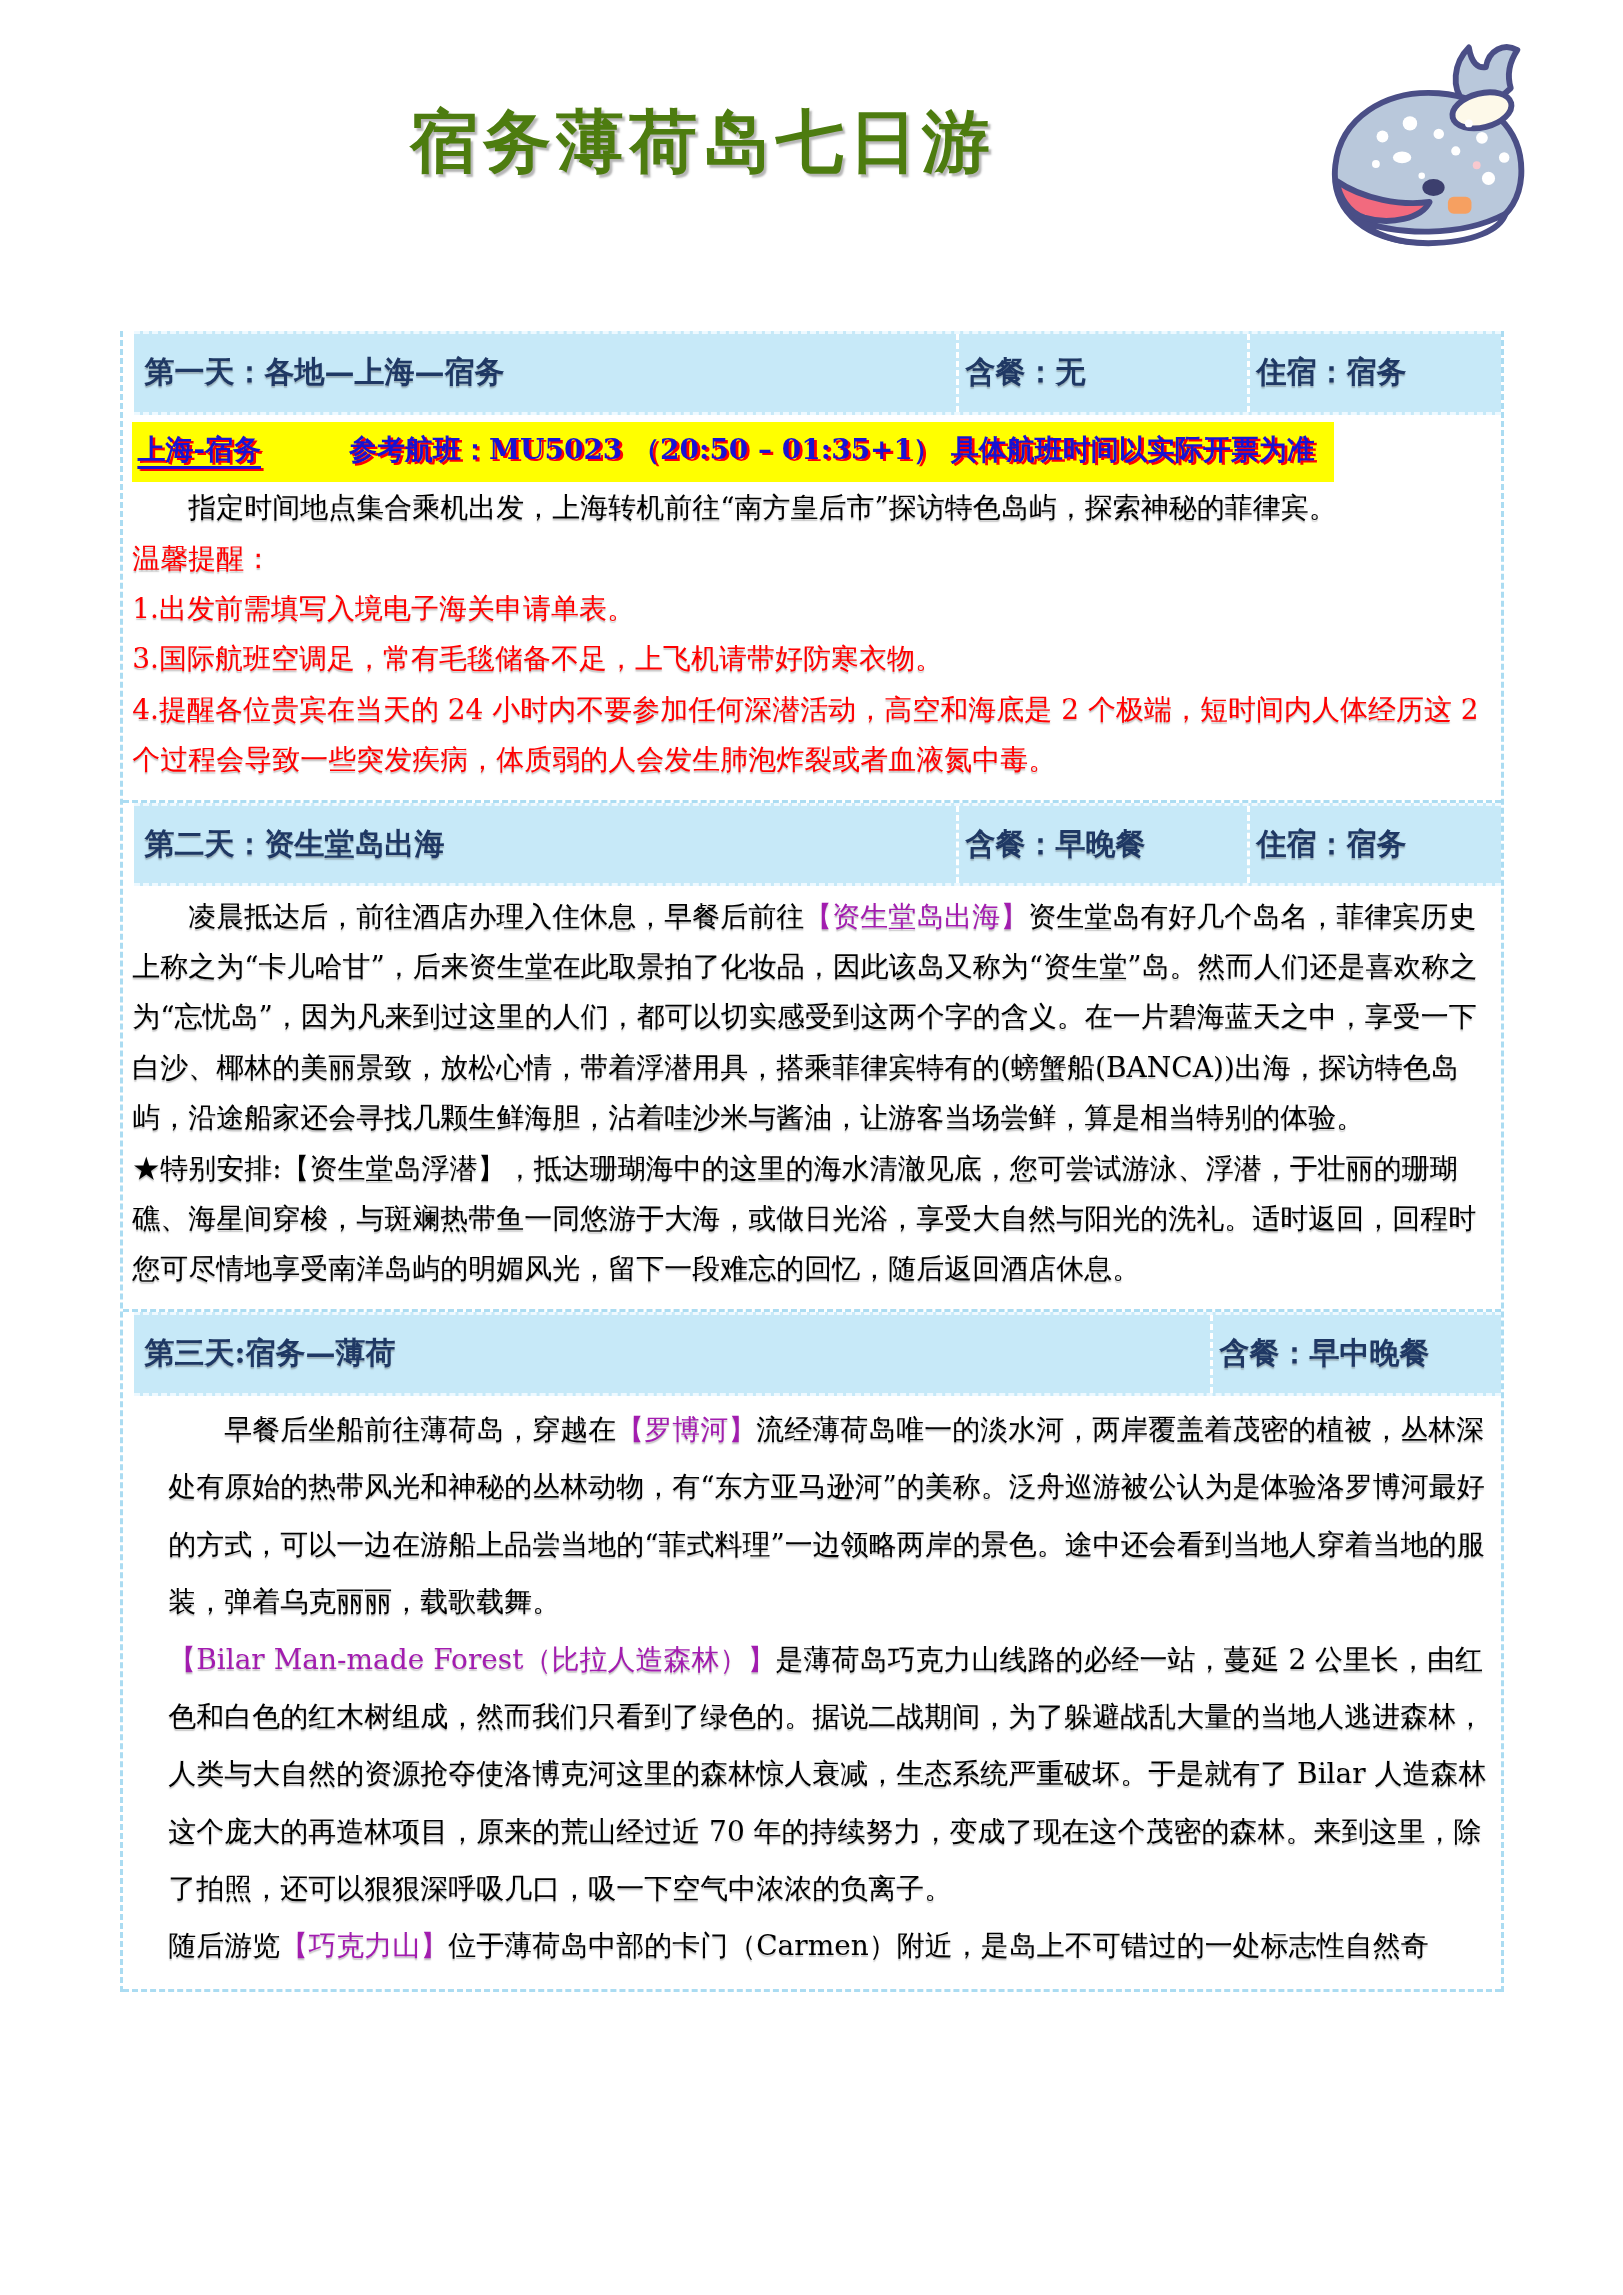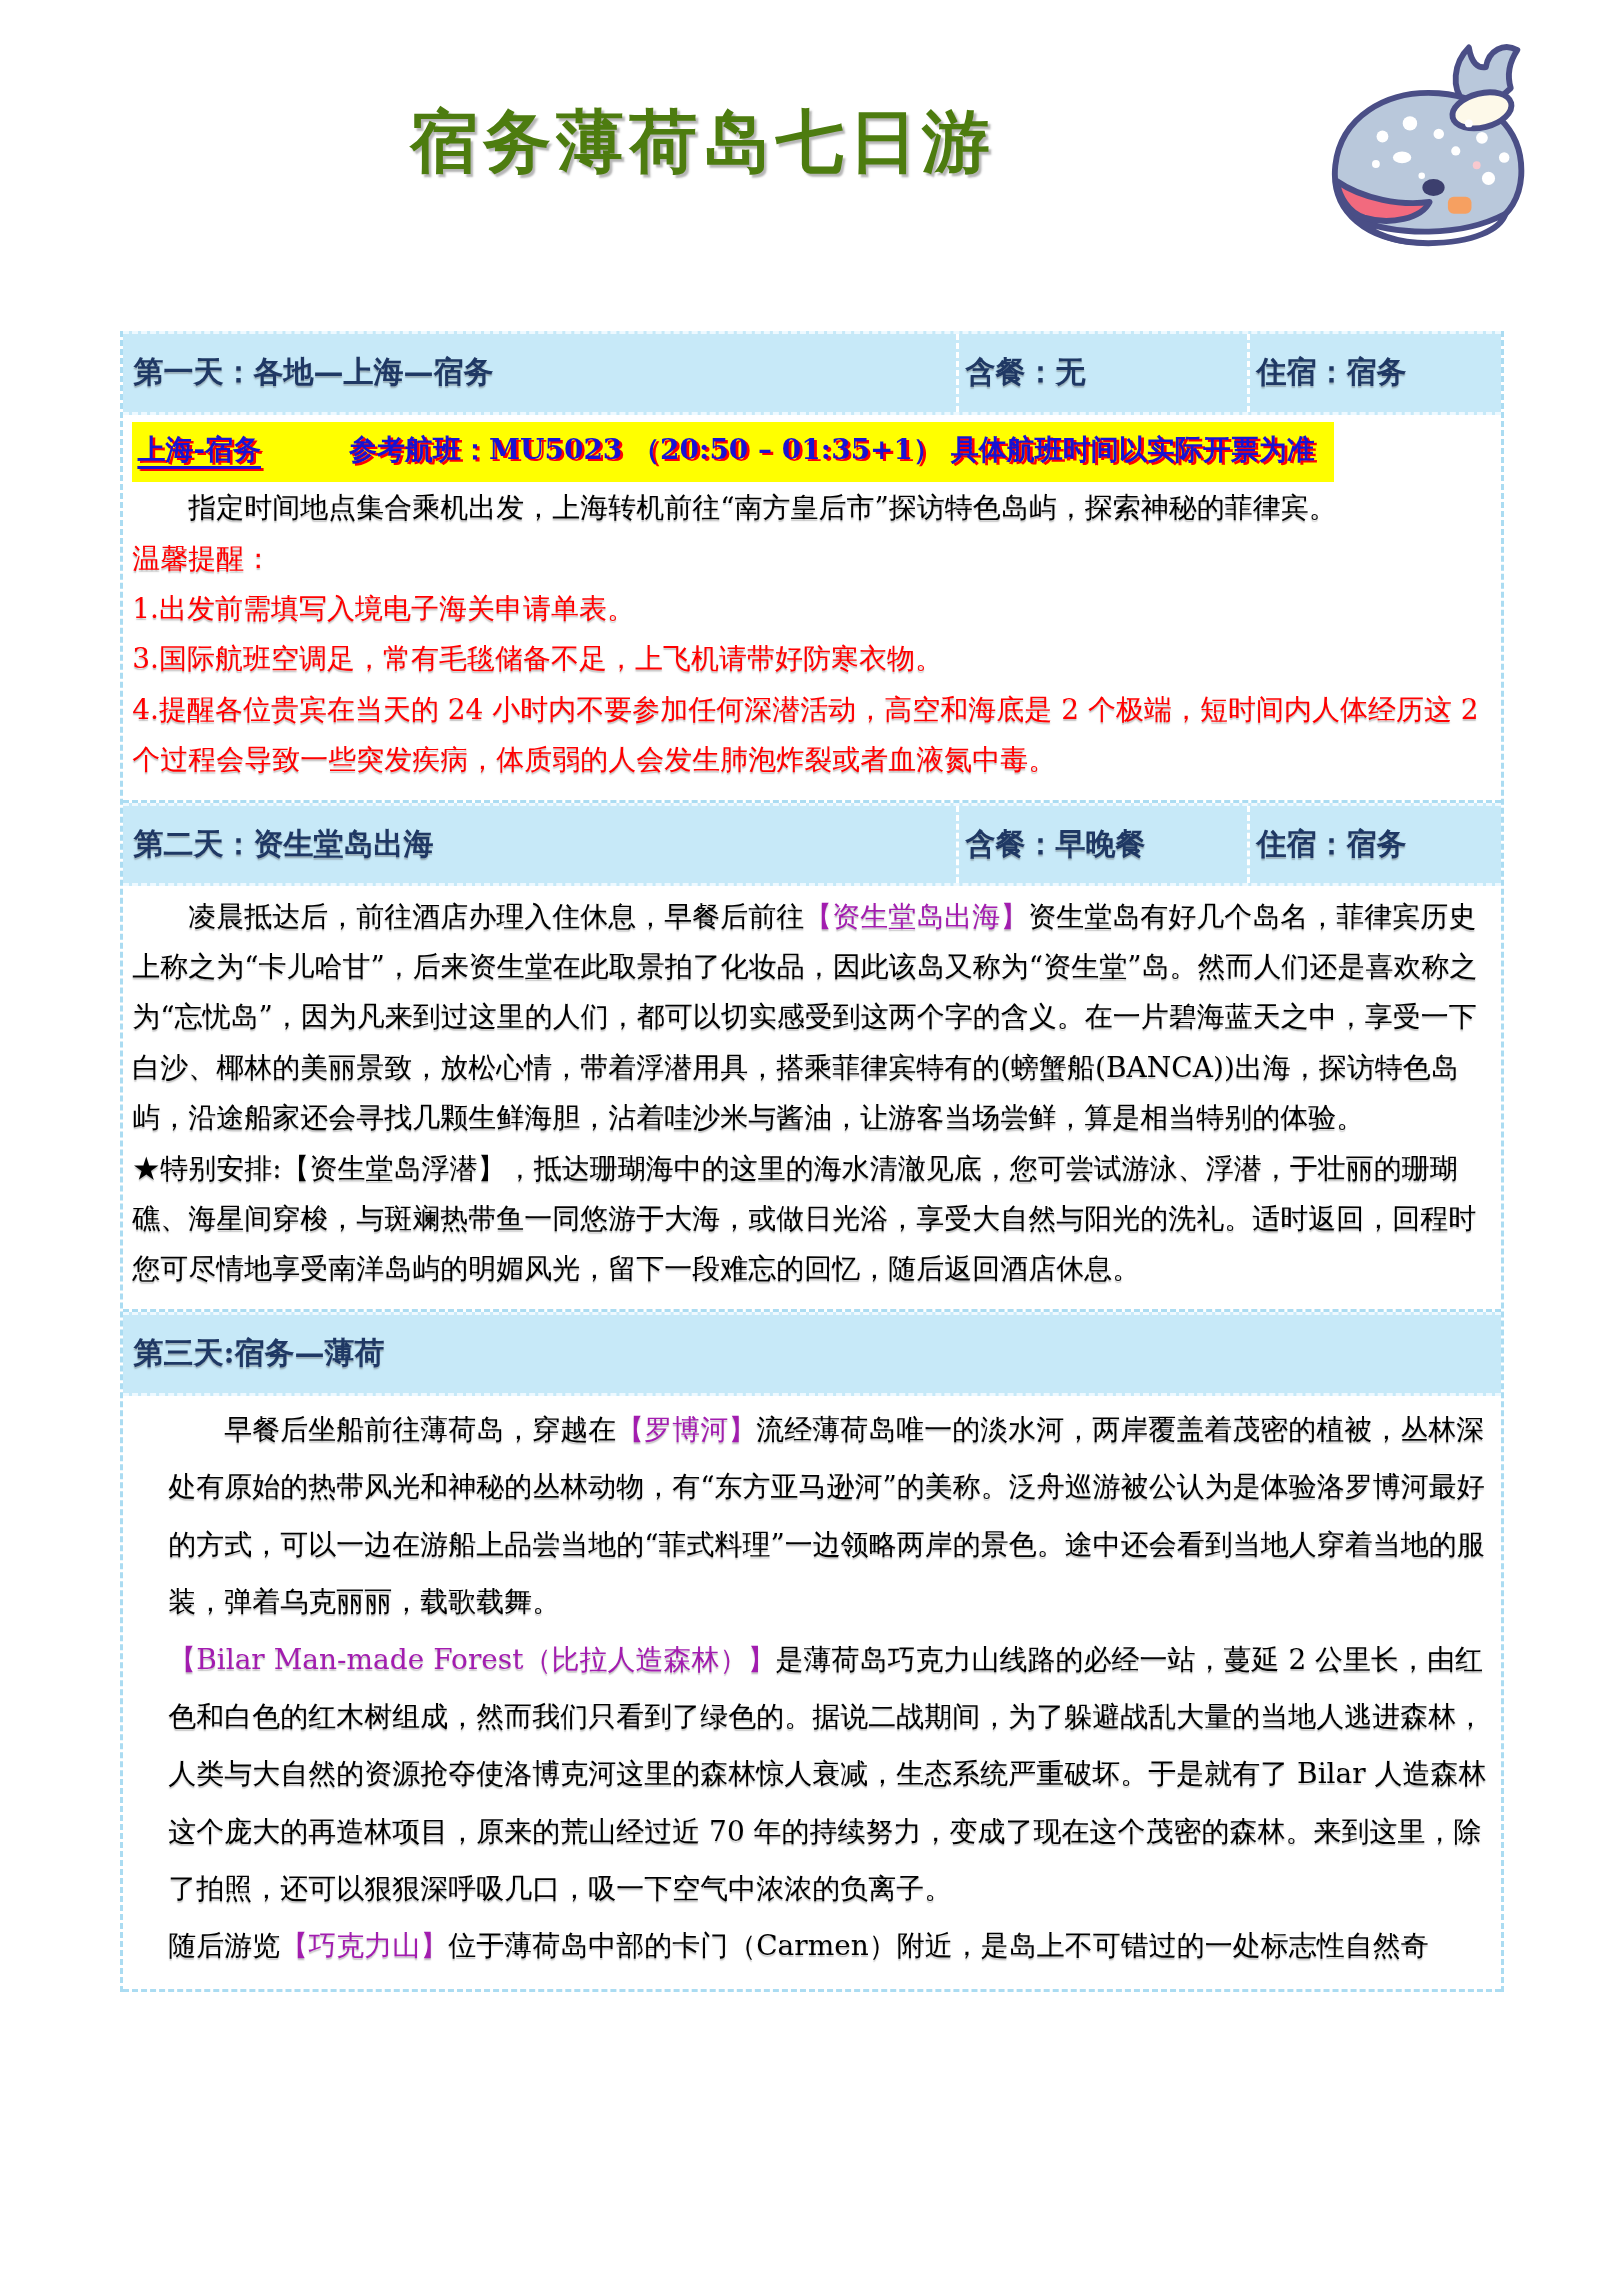--- a/index.html
+++ b/index.html
@@ -11,21 +11,21 @@
          text-shadow:2.6px 3.3px 2px rgba(90,90,90,.45);}
 
   .whale{position:absolute;top:25px;right:90px;width:216px;height:223px;}
 
   .itinerary{position:absolute;left:120px;top:331px;width:1378px;
              border-left:3.3px dashed #abdcf2;border-right:3.3px dashed #abdcf2;}
 
   .day-header{display:flex;align-items:center;background:#c7e9f8;
               border-top:3.3px dashed #eef9ff;border-bottom:3.3px dashed #eef9ff;
               color:#1f3864;font-weight:bold;font-size:30px;
-              text-shadow:0 2px 1.3px rgba(70,70,70,.35);}
+              text-shadow:0 2px 1.3px rgba(70,70,70,.35);margin-left:11px;}
   .dh-title{flex:1;padding:18.3px 6.5px 18.3px 10.5px;}
   .dh-meals{width:291px;box-sizing:border-box;border-left:3.3px dashed #ffffff;padding:18.3px 6.5px;}
   .dh-stay{width:254px;box-sizing:border-box;border-left:3.3px dashed #ffffff;padding:18.3px 6.5px;}
 
   .day-body{padding:5.2px 10.5px 14.4px 9.2px;font-size:28px;color:#000;
             border-bottom:3.3px dashed #abdcf2;
             text-shadow:0 2px 1.3px rgba(105,105,105,.4);}
   .day-body p{margin:0;}
   .lh-tight p{line-height:1.8;}
   .lh-wide  p{line-height:2.05;margin-left:36px;}
@@ -95,20 +95,21 @@
     <div class="dh-cell dh-meals">含餐：早晚餐</div>
     <div class="dh-cell dh-stay">住宿：宿务</div>
   </div>
   <div class="day-body lh-tight">
     <p class="indent"><span>凌晨抵达后，前往酒店办理入住休息，早餐后前往</span><span class="hl-red">【资生堂岛出海】</span><span>资生堂岛有好几个岛名，菲律宾历史上称之为“卡儿哈甘”，后来资生堂在此取景拍了化妆品，因此该岛又称为“资生堂”岛。然而人们还是喜欢称之为“忘忧岛”，因为凡来到过这里的人们，都可以切实感受到这两个字的含义。在一片碧海蓝天之中，享受一下白沙、椰林的美丽景致，放松心情，带着浮潜用具，搭乘菲律宾特有的(螃蟹船(BANCA))出海，探访特色岛屿，沿途船家还会寻找几颗生鲜海胆，沾着哇沙米与酱油，让游客当场尝鲜，算是相当特别的体验。</span></p>
     <p><span>★特别安排:【资生堂岛浮潜】</span><span>，抵达珊瑚海中的这里的海水清澈见底，您可尝试游泳、浮潜，于壮丽的珊瑚礁、海星间穿梭，与斑斓热带鱼一同悠游于大海，或做日光浴，享受大自然与阳光的洗礼。适时返回，回程时您可尽情地享受南洋岛屿的明媚风光，留下一段难忘的回忆，随后返回酒店休息。</span></p>
   </div>
 
   <div class="day-header">
     <div class="dh-cell dh-title">第三天:宿务—薄荷</div>
+    <div class="dh-cell dh-meals">含餐：早中晚餐</div>
   </div>
   <div class="day-body lh-wide">
     <p class="indent"><span>早餐后坐船前往薄荷岛，穿越在</span><span class="hl-red">【罗博河】</span><span>流经薄荷岛唯一的淡水河，两岸覆盖着茂密的植被，丛林深处有原始的热带风光和神秘的丛林动物，有“东方亚马逊河”的美称。泛舟巡游被公认为是体验洛罗博河最好的方式，可以一边在游船上品尝当地的“菲式料理”一边领略两岸的景色。途中还会看到当地人穿着当地的服装，弹着乌克丽丽，载歌载舞。</span></p>
     <p><span class="hl-red">【Bilar Man-made Forest（比拉人造森林）】</span><span>是薄荷岛巧克力山线路的必经一站，蔓延 2 公里长，由红色和白色的红木树组成，然而我们只看到了绿色的。据说二战期间，为了躲避战乱大量的当地人逃进森林，人类与大自然的资源抢夺使洛博克河这里的森林惊人衰减，生态系统严重破坏。于是就有了 Bilar 人造森林这个庞大的再造林项目，原来的荒山经过近 70 年的持续努力，变成了现在这个茂密的森林。来到这里，除了拍照，还可以狠狠深呼吸几口，吸一下空气中浓浓的负离子。</span></p>
     <p><span>随后游览</span><span class="hl-red">【巧克力山】</span><span>位于薄荷岛中部的卡门（Carmen）附近，是岛上不可错过的一处标志性自然奇</span></p>
   </div>
 
 </div>
 
 

